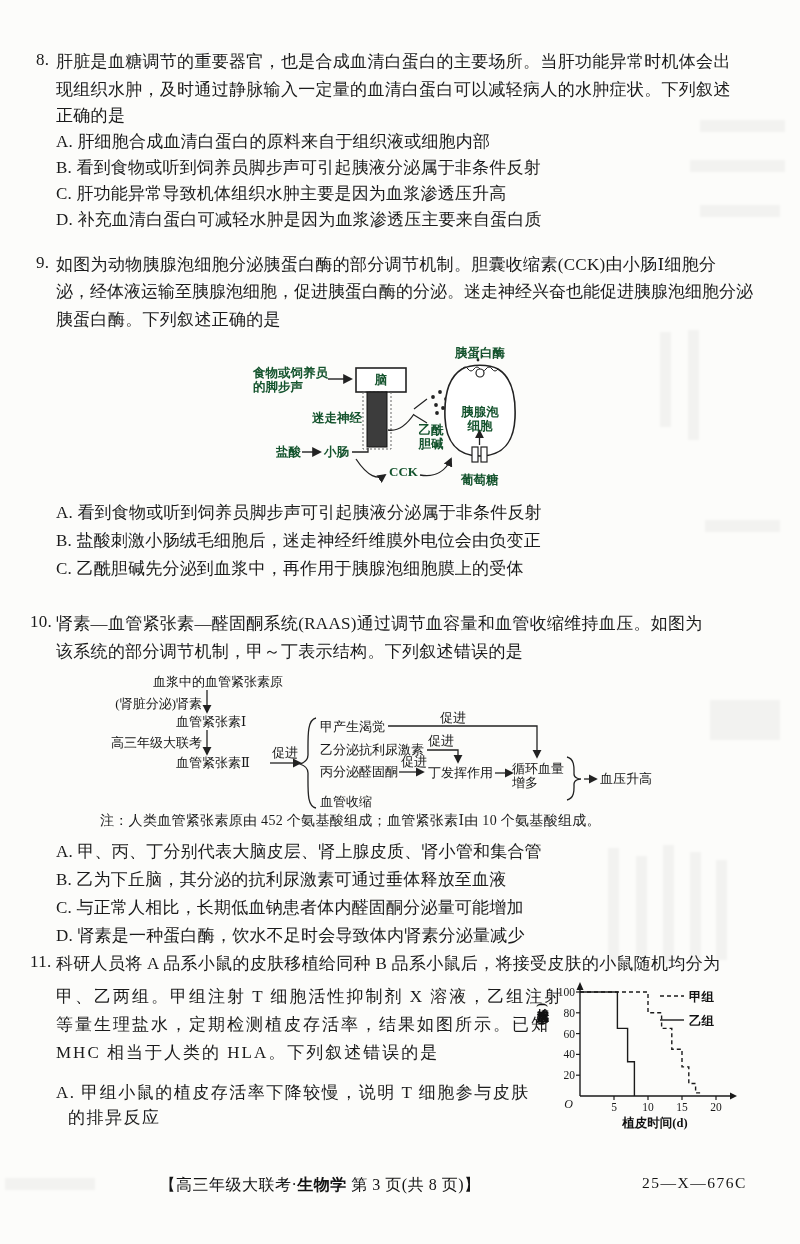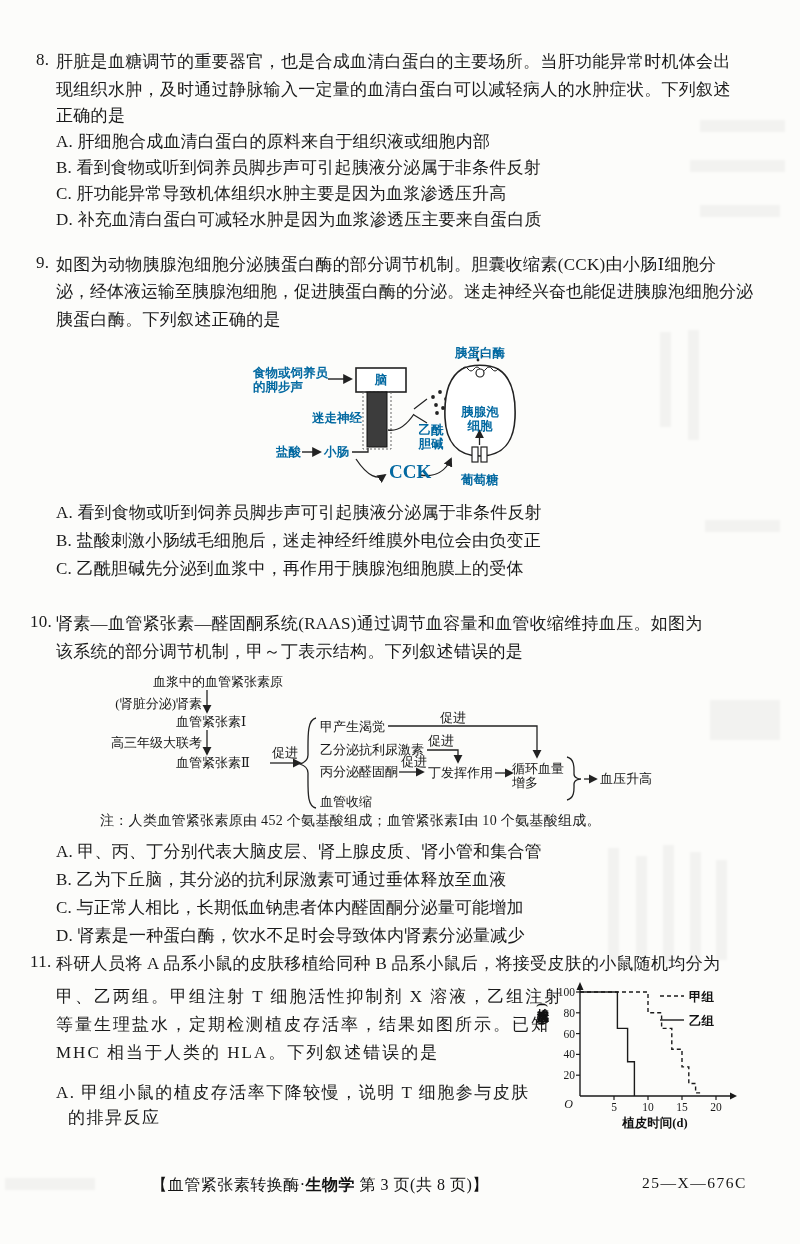--- a/index.html
+++ b/index.html
@@ -8,21 +8,21 @@
     position:relative; width:800px; height:1244px; margin:0 auto;
     background:#fcfcfa; color:#1b1b1b; overflow:hidden;
   }
   .line { position:absolute; white-space:nowrap; font-size:17px; letter-spacing:0.3px; color:#1b1b1b; }
   .narrow { letter-spacing:2px; }
   .opt { letter-spacing:0.2px; }
 
   
   .d9 { position:absolute; left:240px; top:335px; width:330px; height:165px; }
   .d9 svg { position:absolute; left:0; top:0; }
-  .dlabel { position:absolute; font-size:12.5px; font-weight:bold; line-height:14px; color:#0369a1; white-space:nowrap; }
+  .dlabel { position:absolute; font-size:12.5px; font-weight:bold; line-height:14px; color:#14532d; white-space:nowrap; }
 
   
   .d10 { position:absolute; left:88px; top:670px; width:640px; height:148px; }
   .d10 svg { position:absolute; left:0; top:0; }
   .rlabel { position:absolute; font-size:13px; line-height:14px; color:#161616; white-space:nowrap; }
 
   .note { position:absolute; left:100px; top:812px; font-size:14px; letter-spacing:0.3px; color:#1b1b1b; white-space:nowrap; }
 
   
   .chart-wrap { position:absolute; left:554px; top:980px; width:212px; height:158px; }
@@ -120,21 +120,21 @@
       <div>的脚步声</div>
     </div>
     <div class="dlabel" style="left:116px;top:38px;width:50px;text-align:center;">脑</div>
     <div class="dlabel" style="left:72px;top:76px;">迷走神经</div>
     <div class="dlabel" style="left:36px;top:110px;">盐酸</div>
     <div class="dlabel" style="left:84px;top:110px;">小肠</div>
     <div class="dlabel" style="left:177px;top:88px;width:28px;text-align:center;">
       <div>乙酰</div>
       <div>胆碱</div>
     </div>
-    <div class="dlabel" style="left:149px;top:130px;font-size:19px;">CCK</div>
+    <div class="dlabel" style="left:149px;top:130px;font-size:13px;">CCK</div>
     <div class="dlabel" style="left:215px;top:11px;">胰蛋白酶</div>
     <div class="dlabel" style="left:215px;top:70px;width:50px;text-align:center;">
       <div>胰腺泡</div>
       <div>细胞</div>
     </div>
     <div class="dlabel" style="left:221px;top:138px;">葡萄糖</div>
   </div>
 
   <div class="line opt" style="left:56px;top:501px;">A. 看到食物或听到饲养员脚步声可引起胰液分泌属于非条件反射</div>
   <div class="line opt" style="left:56px;top:529px;">B. 盐酸刺激小肠绒毛细胞后，迷走神经纤维膜外电位会由负变正</div>
@@ -235,17 +235,17 @@
         <polyline points="26.0,12.0 94.0,12.0 94.0,32.8 107.6,32.8 107.6,48.4 117.8,48.4 117.8,69.2 128.0,69.2 128.0,86.9 134.8,86.9 134.8,103.5 141.6,103.5 141.6,112.9 148.4,112.9" fill="none" stroke="#1a1a1a" stroke-width="1.4" stroke-dasharray="4 3"></polyline>
         <line x1="106" y1="16" x2="130" y2="16" stroke="#1a1a1a" stroke-width="1.4" stroke-dasharray="4 3"></line>
         <text x="135" y="20.5" font-size="12.5" font-weight="bold" fill="#111" font-family="&quot;Liberation Serif&quot;,serif">甲组</text>
         <polyline points="26.0,12.0 63.4,12.0 63.4,48.4 73.6,48.4 73.6,81.7 80.4,81.7 80.4,116.0" fill="none" stroke="#1a1a1a" stroke-width="1.4"></polyline>
         <line x1="106" y1="40" x2="130" y2="40" stroke="#1a1a1a" stroke-width="1.4"></line>
         <text x="135" y="44.5" font-size="12.5" font-weight="bold" fill="#111" font-family="&quot;Liberation Serif&quot;,serif">乙组</text>
       </svg>
   </div>
 
   <div class="footer-center">
-    <span>【血管紧张素转换酶·</span><span class="subj">生物学</span><span> 第 3 页(共 8 页)】</span>
+    <span>【高三年级大联考·</span><span class="subj">生物学</span><span> 第 3 页(共 8 页)】</span>
   </div>
   <div class="footer-code">25—X—676C</div>
 
 </div>
 
 </body></html>

